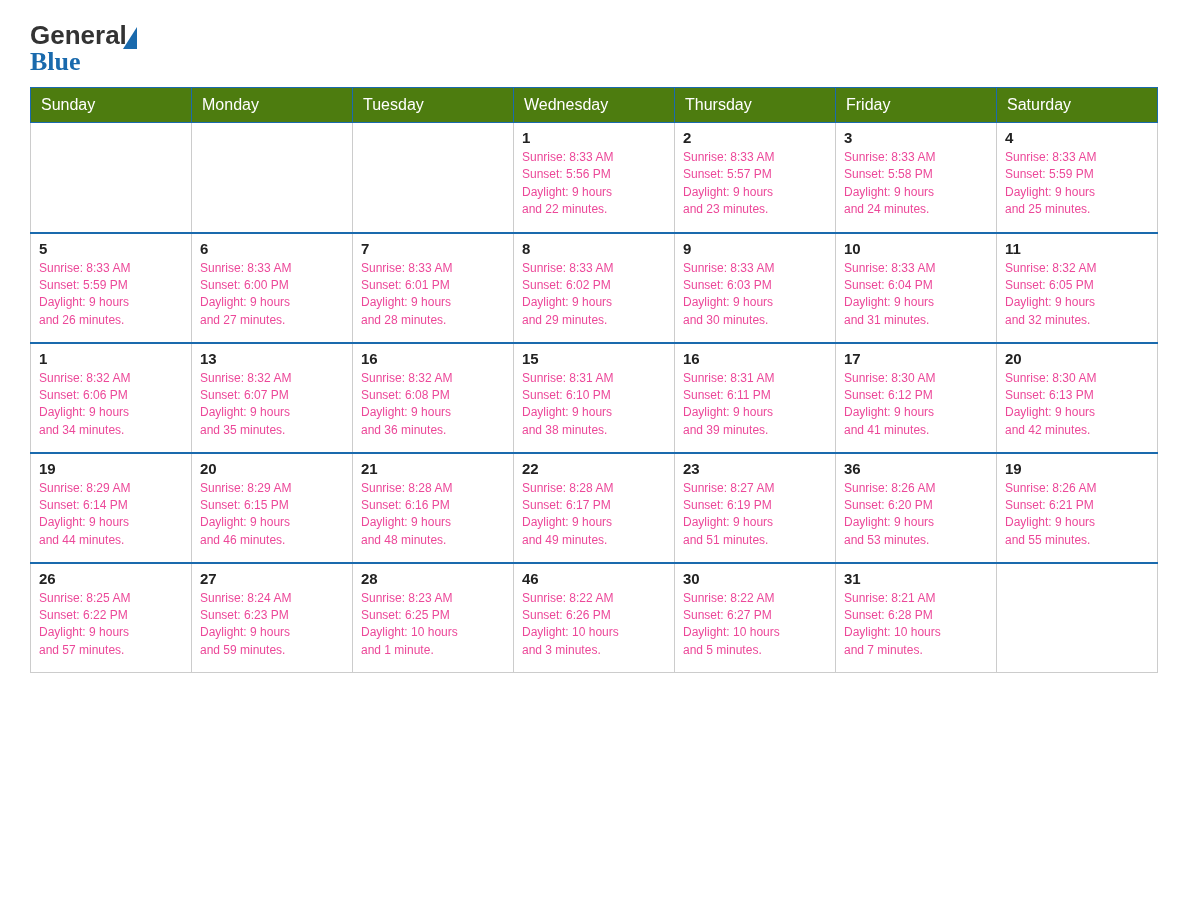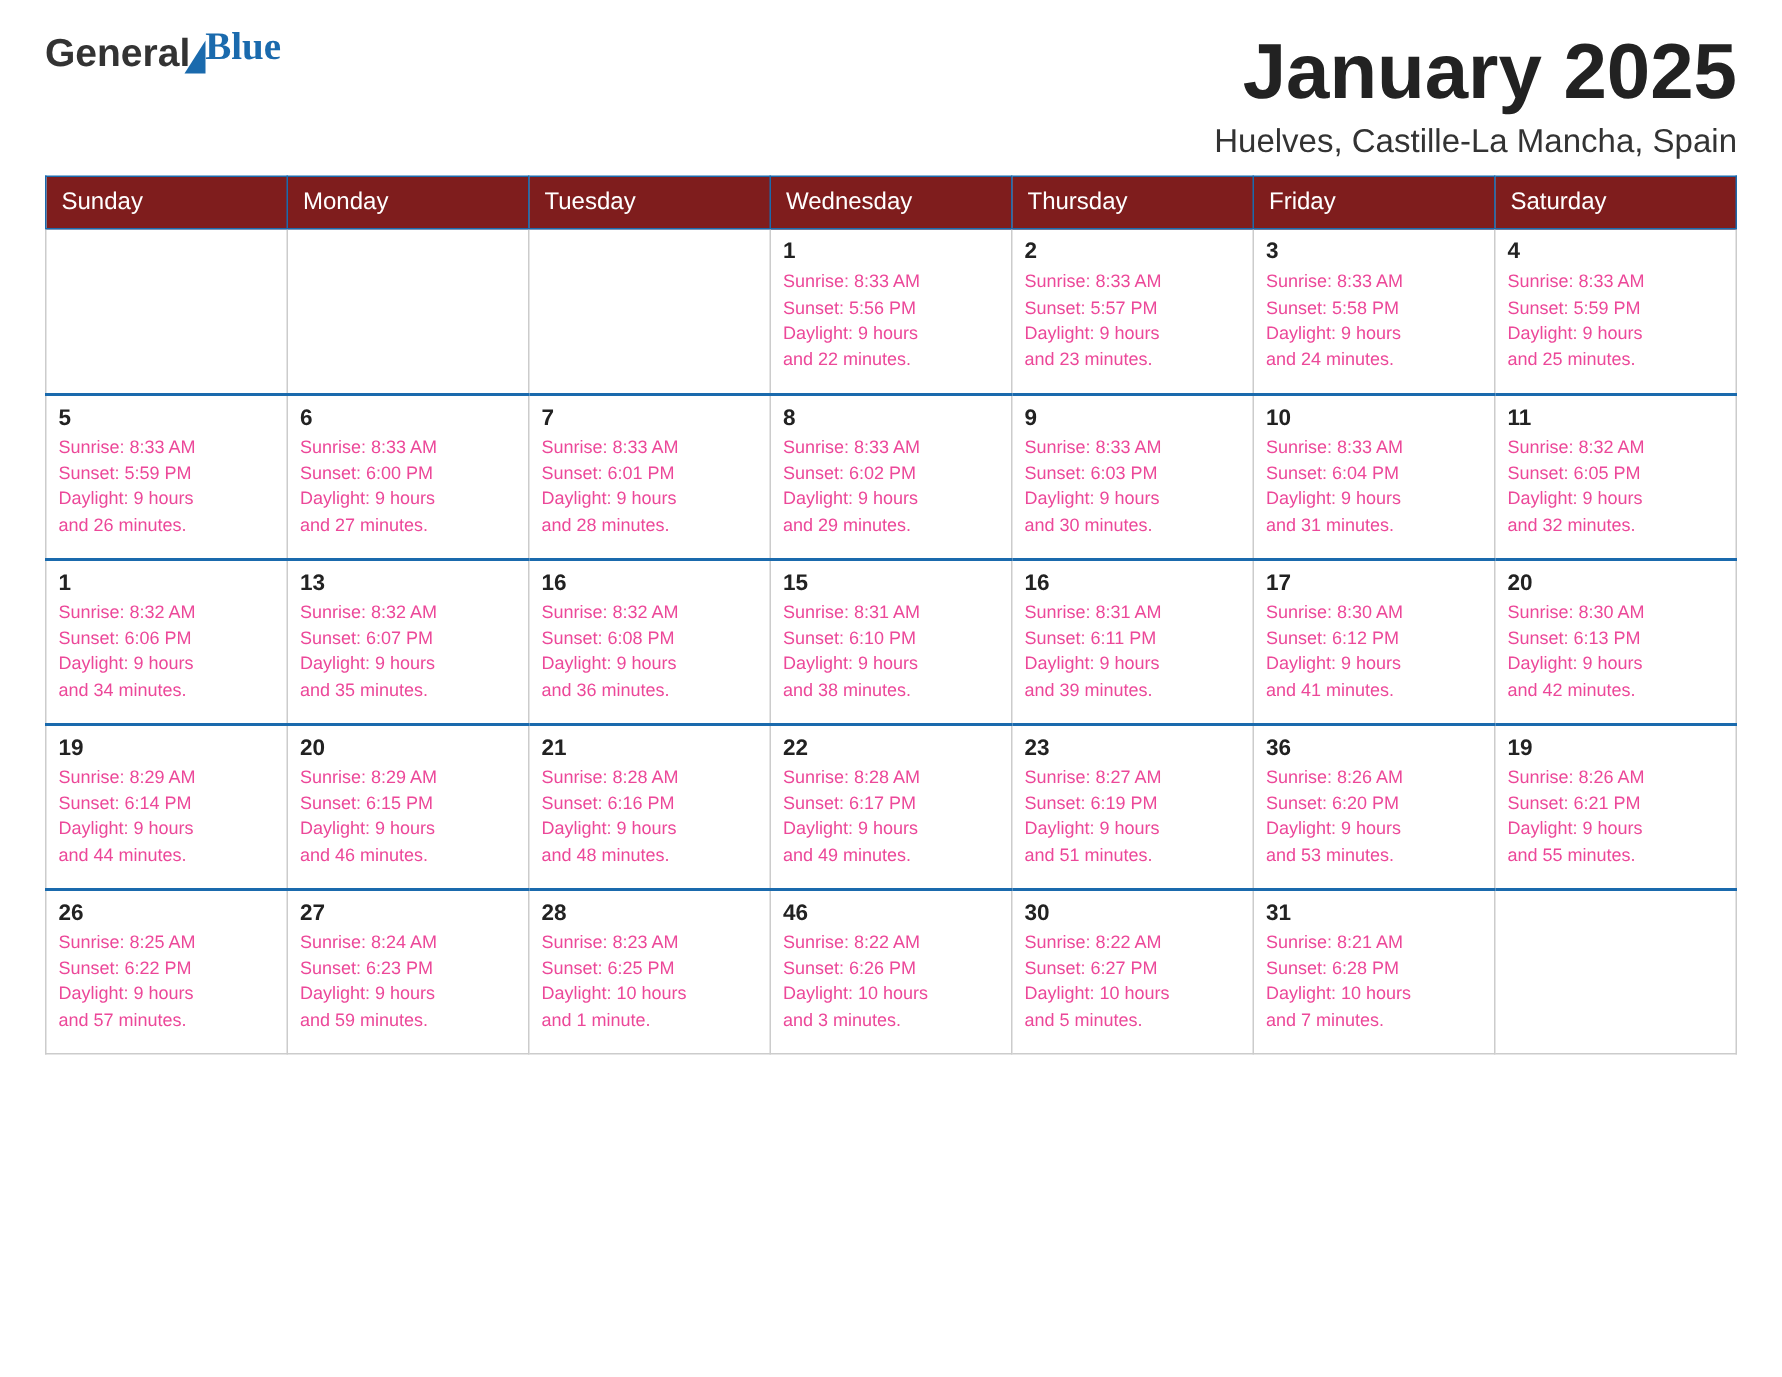--- a/index.html
+++ b/index.html
@@ -53,21 +53,21 @@
       font-size: 22px;
       color: #333;
       margin-top: 4px;
     }
     .calendar-table {
       width: 100%;
       border-collapse: collapse;
       margin-top: 8px;
     }
     .calendar-table th {
-      background-color: #7f1d1d;
+      background-color: #4d7c0f;
       color: #fff;
       font-size: 16px;
       font-weight: normal;
       padding: 8px 10px;
       text-align: left;
       border: 1px solid #1a6aad;
     }
     .calendar-table td {
       vertical-align: top;
       border: 1px solid #ccc;
@@ -92,32 +92,28 @@
     }
     .row-separator td {
       border-top: 2px solid #1a6aad;
     }
   </style>
 </head>
 <body>
 
 <div class="header">
   <div class="logo">
-    <div style="display:flex; flex-direction:row; align-items:flex-start;">
+    <div style="display:flex; flex-direction:column; align-items:flex-start;">
       <div style="display:flex; align-items:center;">
         <span class="logo-text-general">General</span>
         <div class="logo-triangle"></div>
       </div>
       <span class="logo-text-blue" style="margin-top:-4px;font-family:Liberation Serif, serif;">Blue</span>
     </div>
   </div>
-  <div class="title-block">
-    <div class="month-title">January 2025</div>
-    <div class="location-title">Huelves, Castille-La Mancha, Spain</div>
-  </div>
 </div>
 
 <table class="calendar-table">
   <thead>
     <tr>
 
     <th>Sunday</th>
         <th>Monday</th>
         <th>Tuesday</th>
         <th>Wednesday</th>

